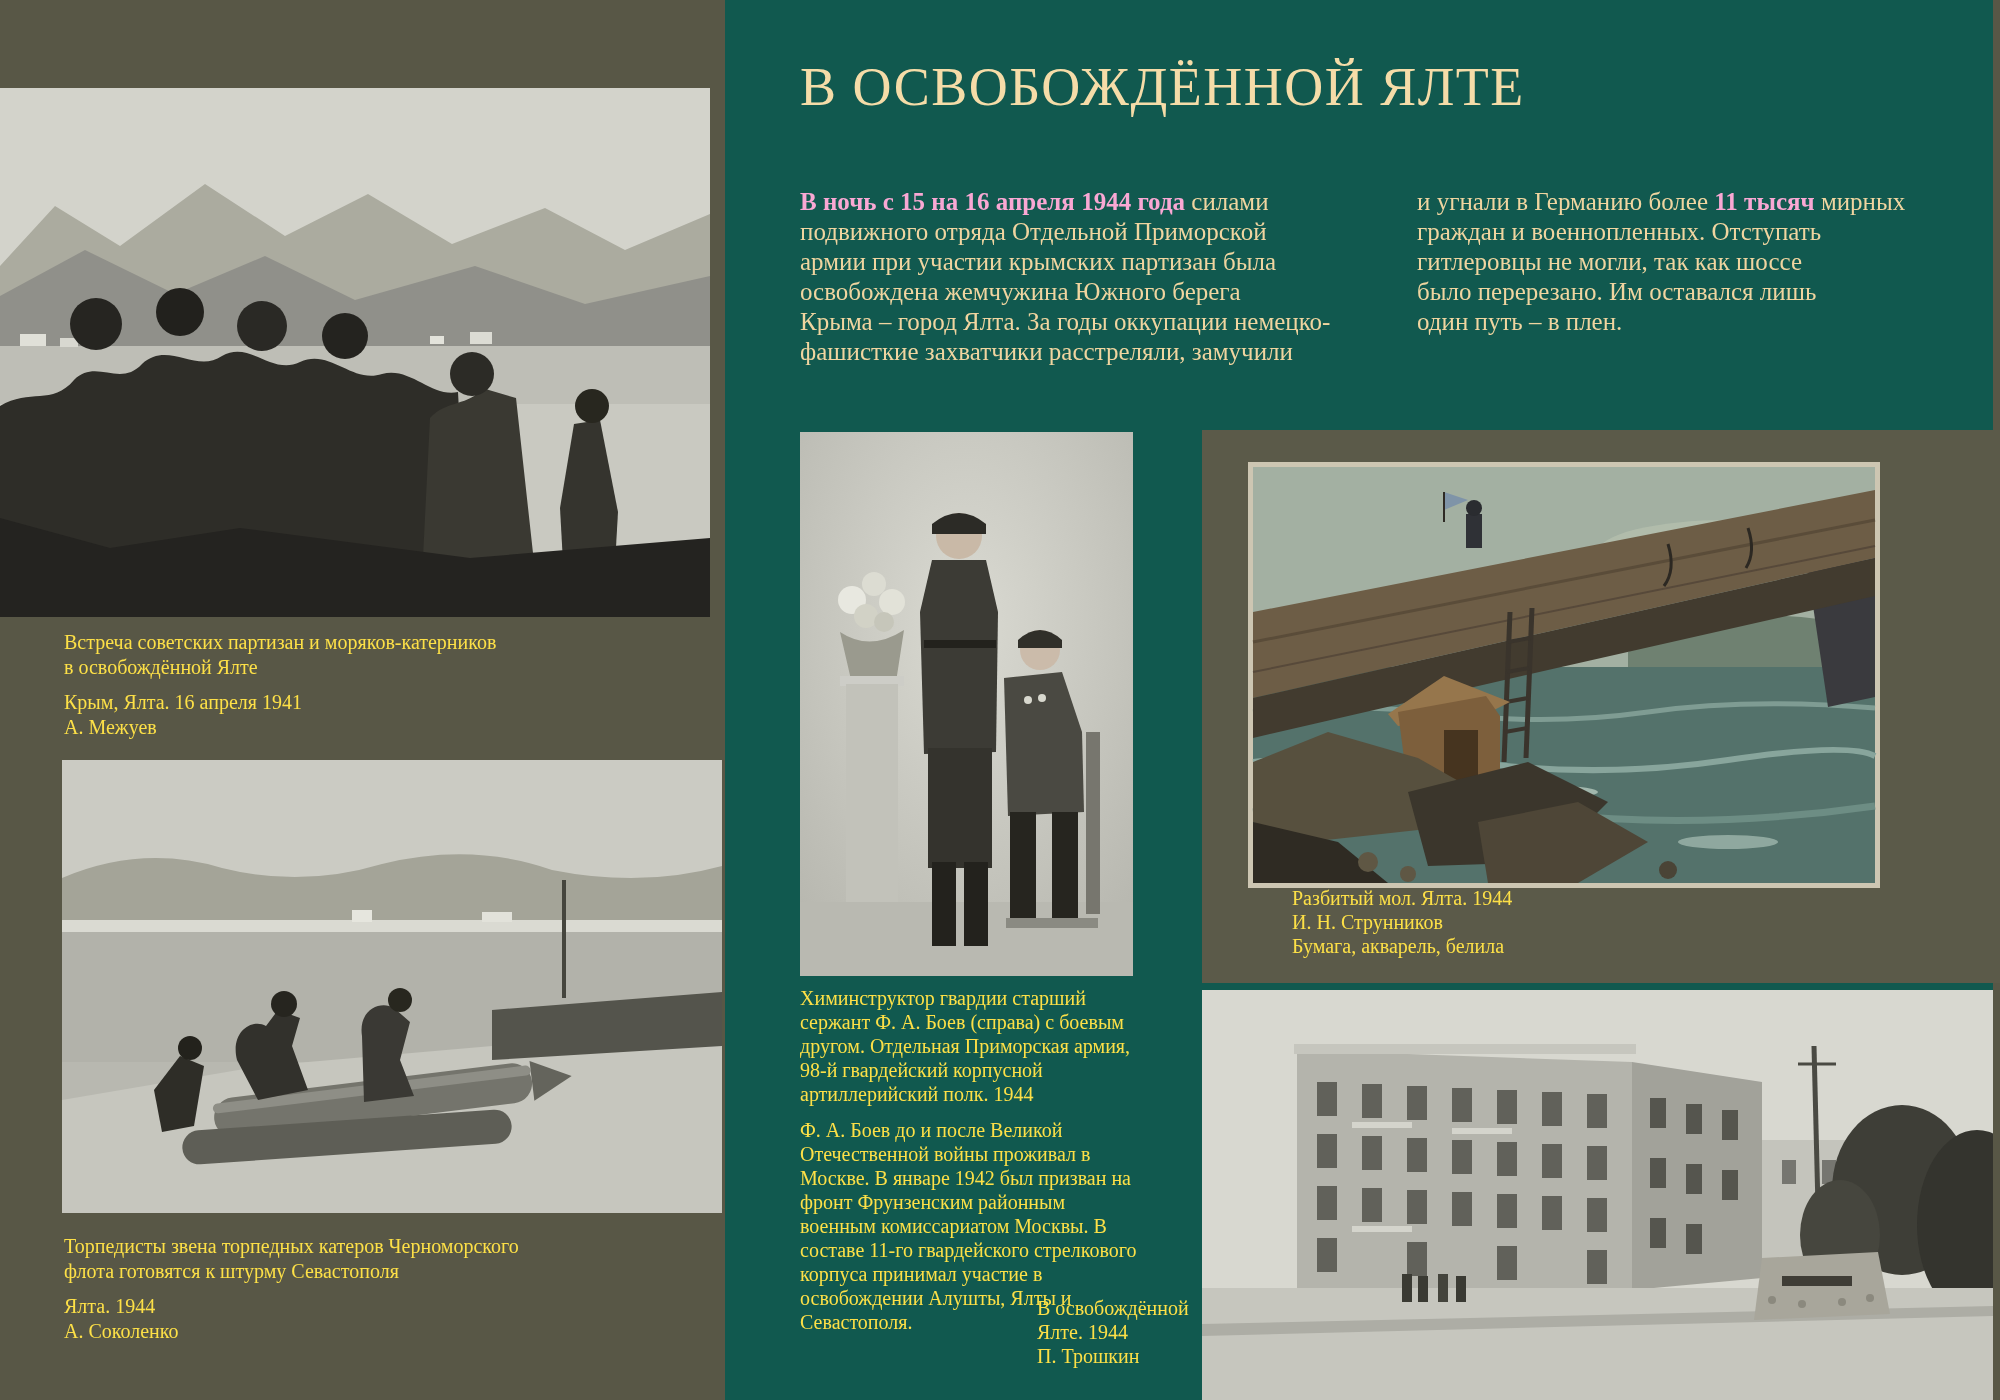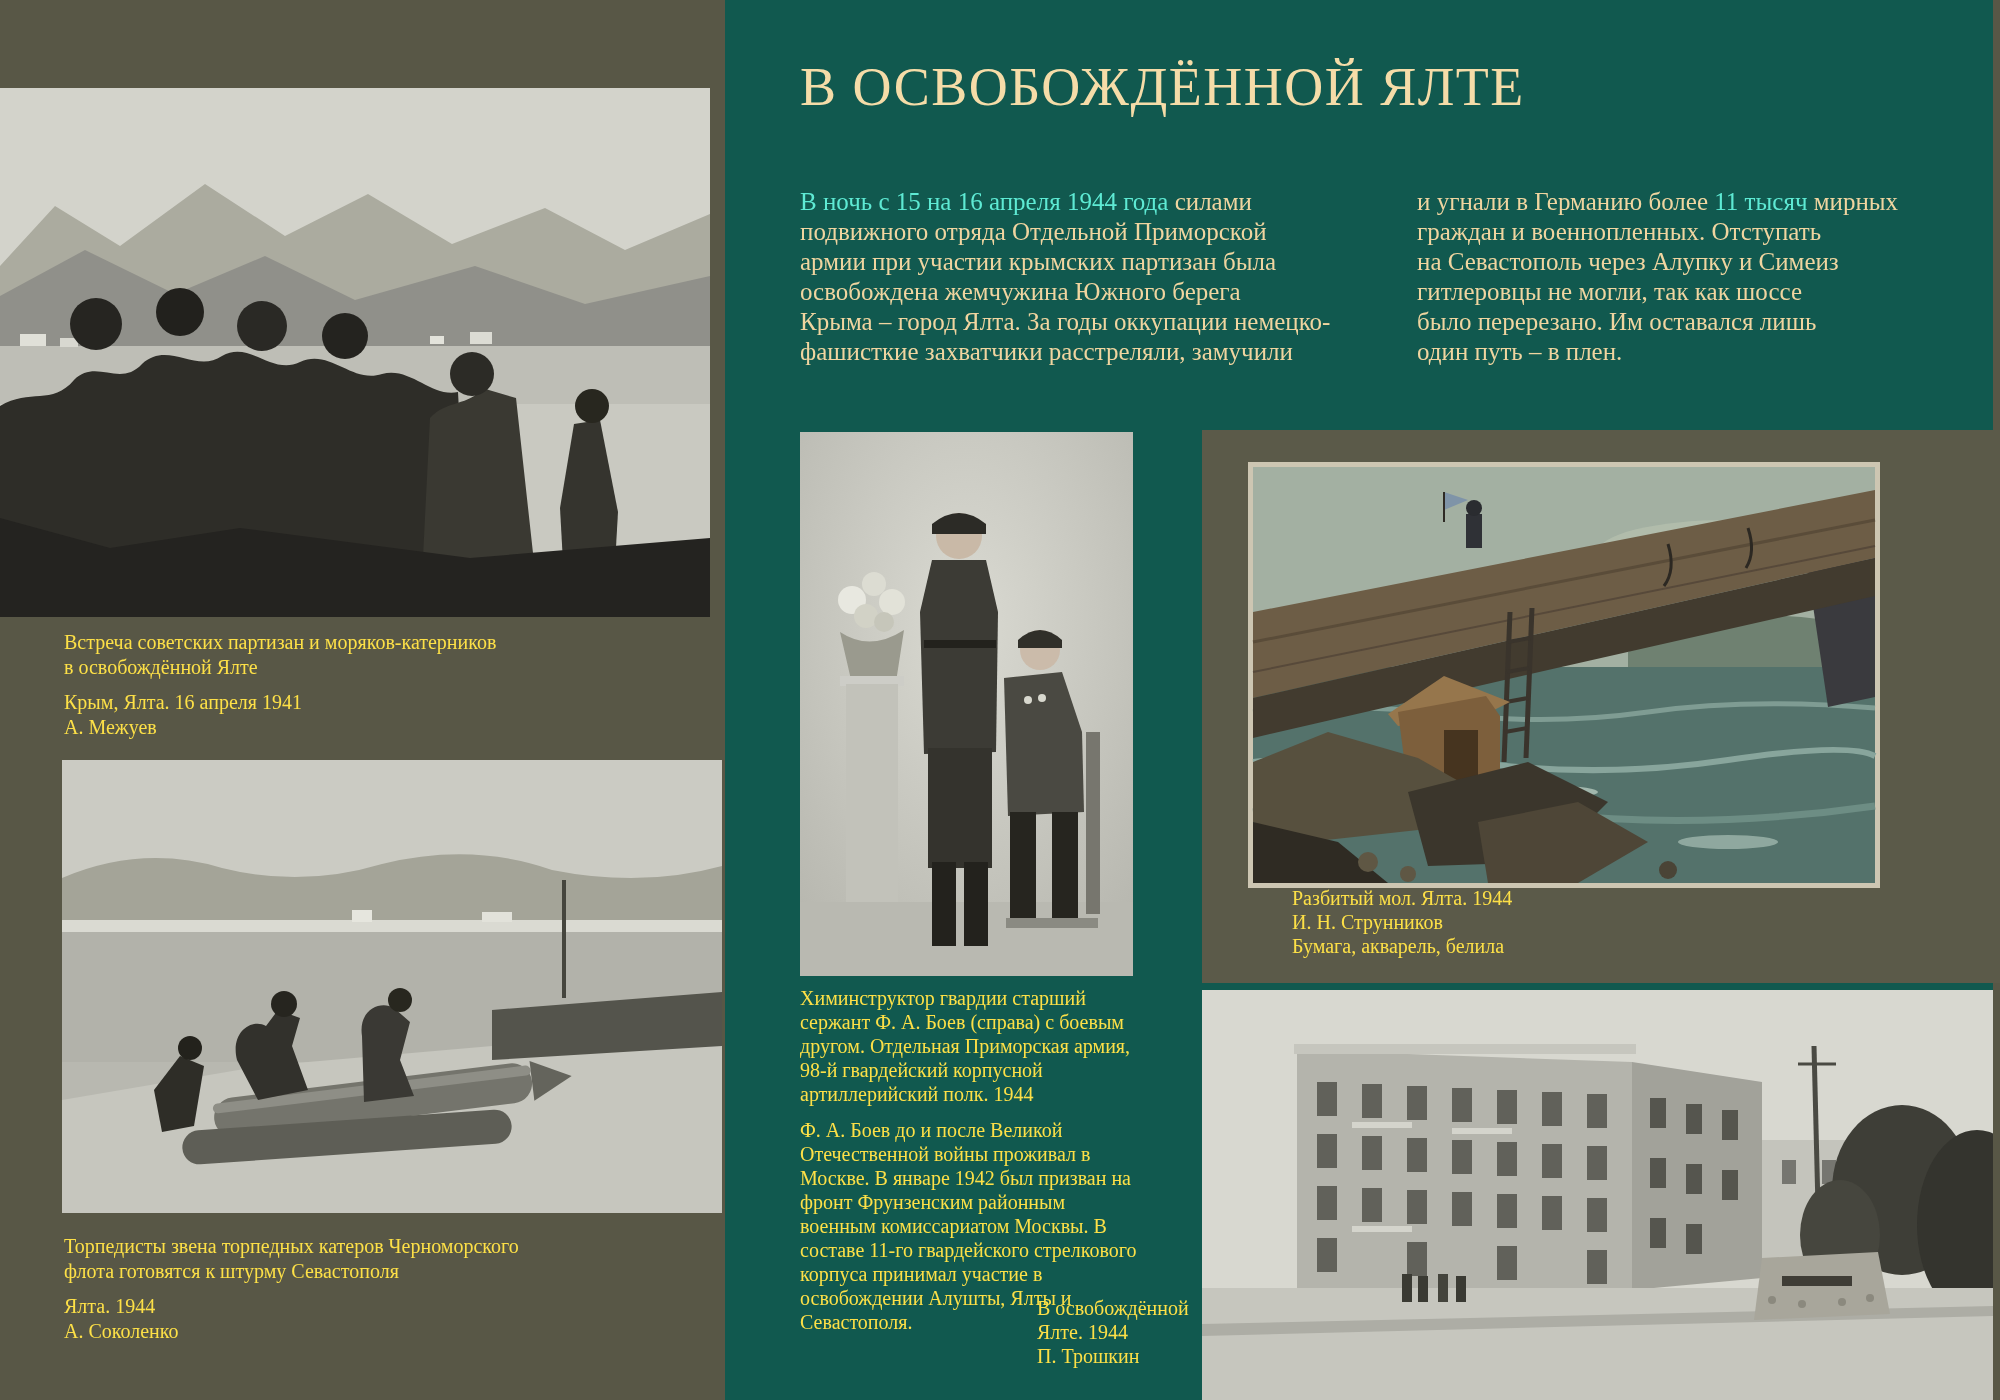--- a/index.html
+++ b/index.html
@@ -9,21 +9,21 @@
   .olive-backdrop{position:absolute;left:1202px;top:430px;width:798px;height:553px;background:#5b5a49;}
 
   .photo{position:absolute;overflow:hidden;background:#9a9a92;}
   .photo svg{display:block;width:100%;height:100%;}
 
   .page-title{position:absolute;left:800px;top:56px;color:#f5dca8;font-size:54px;
               letter-spacing:1.5px;white-space:pre;font-weight:400;text-align:center;}
 
   .intro-col{position:absolute;color:#f0d5a0;font-size:25px;line-height:30px;}
   .intro-col .line{white-space:pre;}
-  .intro-col b{font-weight:normal;color:#5eead4;}
+  .intro-col b{font-weight:bold;color:#f9a8d4;}
   .col1{left:800px;top:187px;width:600px;}
   .col2{left:1417px;top:187px;width:560px;}
 
   .caption{color:#fde047;font-size:20px;line-height:25px;position:absolute;}
   .caption .meta{margin-top:10px;}
   .cap-meeting{left:64px;top:630px;width:445px;}
   .cap-torpedo{left:64px;top:1234px;width:490px;}
   .cap-boev{left:800px;top:986px;width:338px;line-height:24px;}
   .cap-boev .para2{margin-top:12px;}
   .cap-mole{left:1248px;top:886px;width:420px;line-height:24px;margin-left:44px;}
@@ -117,21 +117,20 @@
     <div class="line">подвижного отряда Отдельной Приморской</div>
     <div class="line">армии при участии крымских партизан была</div>
     <div class="line">освобождена жемчужина Южного берега</div>
     <div class="line">Крыма – город Ялта. За годы оккупации немецко-</div>
     <div class="line">фашисткие захватчики расстреляли, замучили</div>
   </div>
 
   <div class="intro-col col2">
     <div class="line"><span>и угнали в Германию более </span><b>11 тысяч</b><span> мирных</span></div>
     <div class="line">граждан и военнопленных. Отступать</div>
-    <div class="line">на Севастополь через Алупку и Симеиз</div>
     <div class="line">гитлеровцы не могли, так как шоссе</div>
     <div class="line">было перерезано. Им оставался лишь</div>
     <div class="line">один путь – в плен.</div>
   </div>
 
   <div class="photo photo-portrait">
     <svg viewBox="0 0 333 544" preserveAspectRatio="none">
       <defs>
         <radialGradient id="pv" cx="0.5" cy="0.35" r="0.95">
           <stop offset="0" stop-color="#dadad2"></stop>

